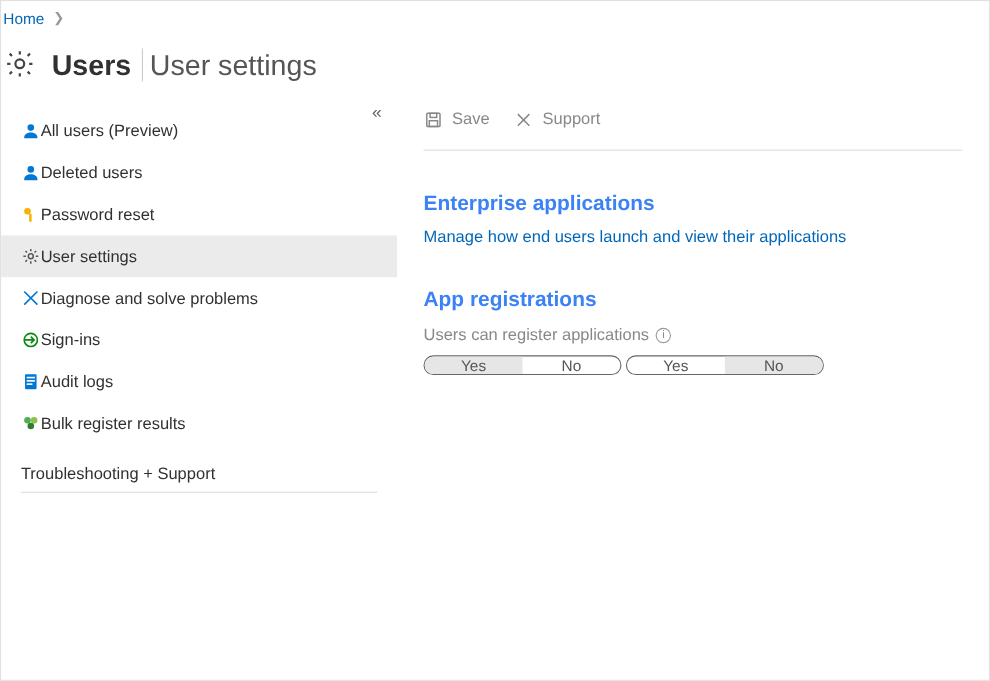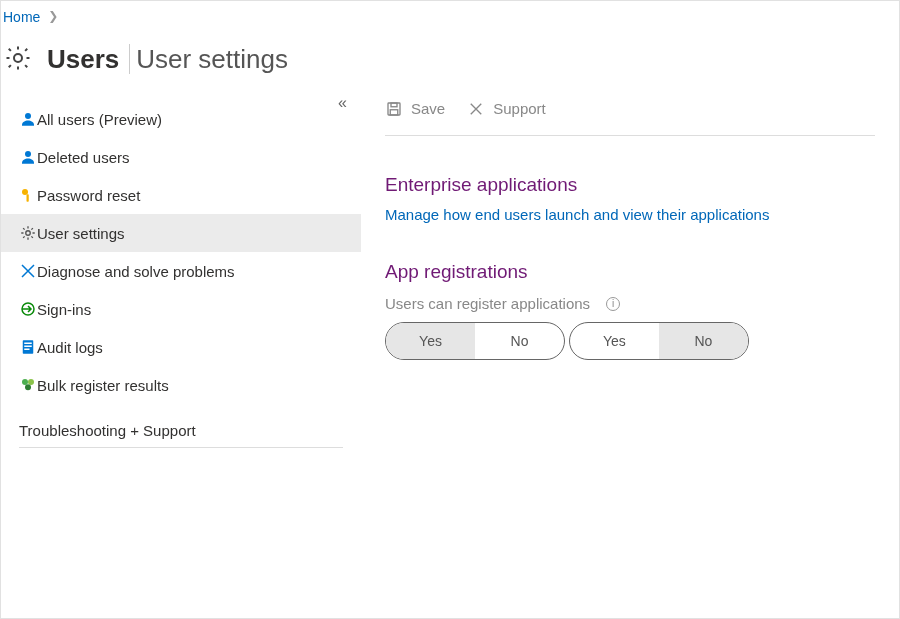--- a/index.html
+++ b/index.html
@@ -77,35 +77,35 @@
       gap: 22px;
       padding: 6px 0 14px;
       border-bottom: 1px solid #ddd;
       color: #888;
       font-size: 15px;
     }
     .toolbar-btn { display: flex; gap: 8px; cursor: pointer; }
     .toolbar-btn svg { width: 18px; height: 18px; }
     .section-title {
       font-size: 19px;
-      font-weight: 400;
-      color: #701a75;
+      font-weight: 700;
+      color: #3b82f6;
       margin-top: 38px;
       margin-bottom: 10px;
     }
     .link { color: #0067b8; font-size: 15px; cursor: pointer; }
-    .field-label { color: #888; font-size: 15px; margin-top: 12px; display:flex; align-items:center; gap:16px;}
+    .field-label { color: #888; font-size: 15px; margin-top: 12px; display:flex; align-items:center; gap:6px;}
     .info-icon { width:14px; height:14px; border:1px solid #999; border-radius:50%; display:inline-flex; align-items:center; justify-content:center; font-size:10px; color:#888;}
     .toggle {
       display: inline-flex;
       border: 1px solid #666;
       border-radius: 20px;
       overflow: hidden;
       margin-top: 10px;
-      height: 38px;
+      height: 18px;
       width: 180px;
       font-size: 14px;
       color: #555;
     }
     .toggle-opt {
       flex:1;
       display:flex;
       align-items:center;
       justify-content:center;
       cursor:pointer;

